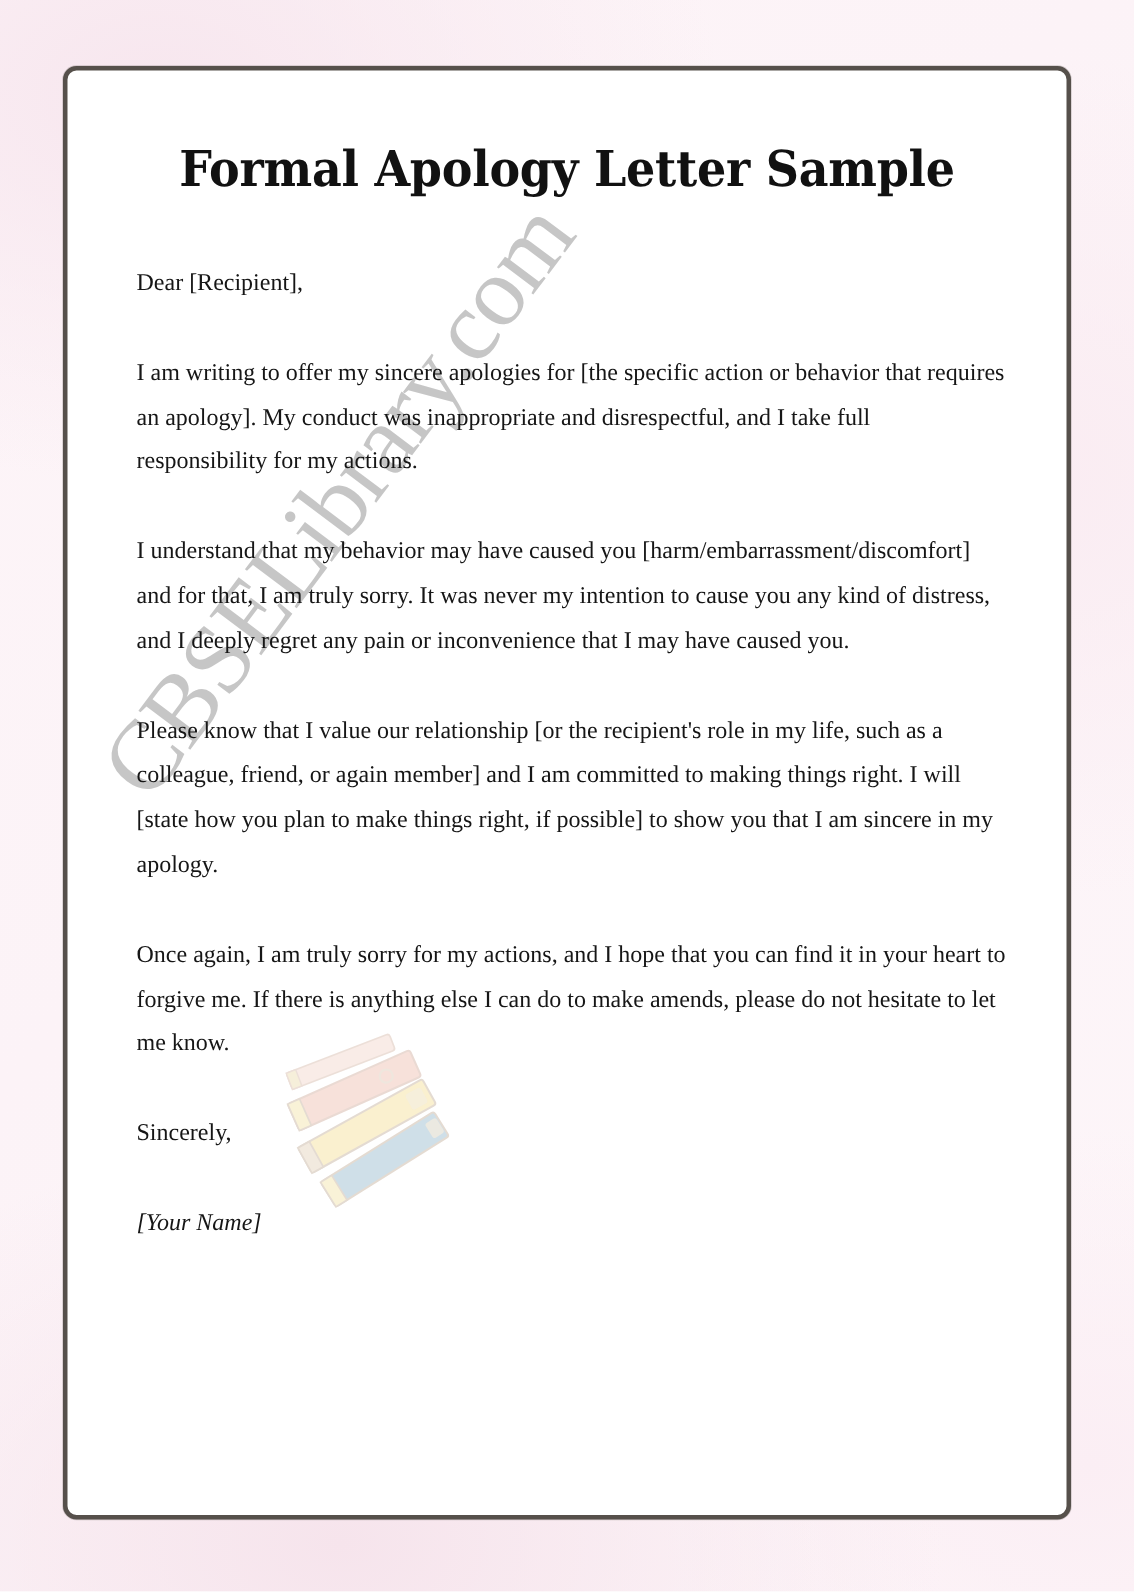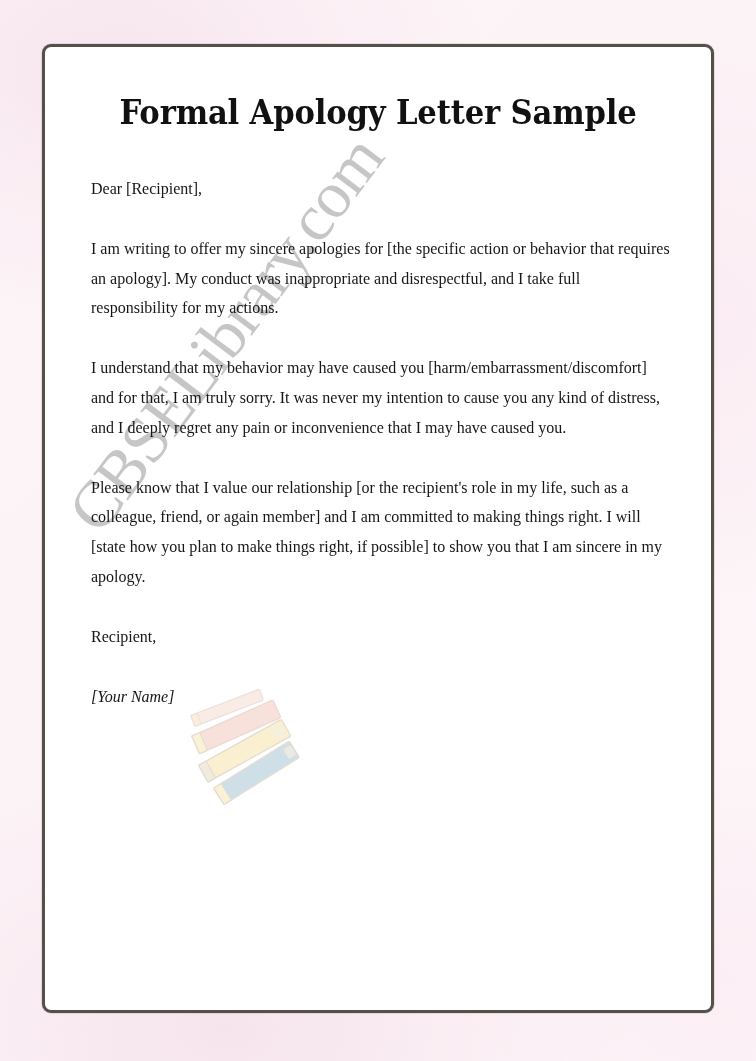--- a/index.html
+++ b/index.html
@@ -150,21 +150,22 @@
       <div id="letter-body">
 
         <p class="letter-para">Dear [Recipient],</p>
 
         <p class="letter-para">I am writing to offer my sincere apologies for [the specific action or behavior that requires an apology]. My conduct was inappropriate and disrespectful, and I take full responsibility for my actions.</p>
 
         <p class="letter-para">I understand that my behavior may have caused you [harm/embarrassment/discomfort] and for that, I am truly sorry. It was never my intention to cause you any kind of distress, and I deeply regret any pain or inconvenience that I may have caused you.</p>
 
         <p class="letter-para">Please know that I value our relationship [or the recipient's role in my life, such as a colleague, friend, or again member] and I am committed to making things right. I will [state how you plan to make things right, if possible] to show you that I am sincere in my apology.</p>
 
+        <p class="letter-para">Once again, I am truly sorry for my actions, and I hope that you can find it in your heart to forgive me. If there is anything else I can do to make amends, please do not hesitate to let me know.</p>
 
-        <p class="letter-para">Recipient,</p>
+        <p class="letter-para">Sincerely,</p>
 
         <p class="letter-para">[Your Name]</p>
 
       </div>
     </div>
   </div>
 </div>
 
 </body></html>

